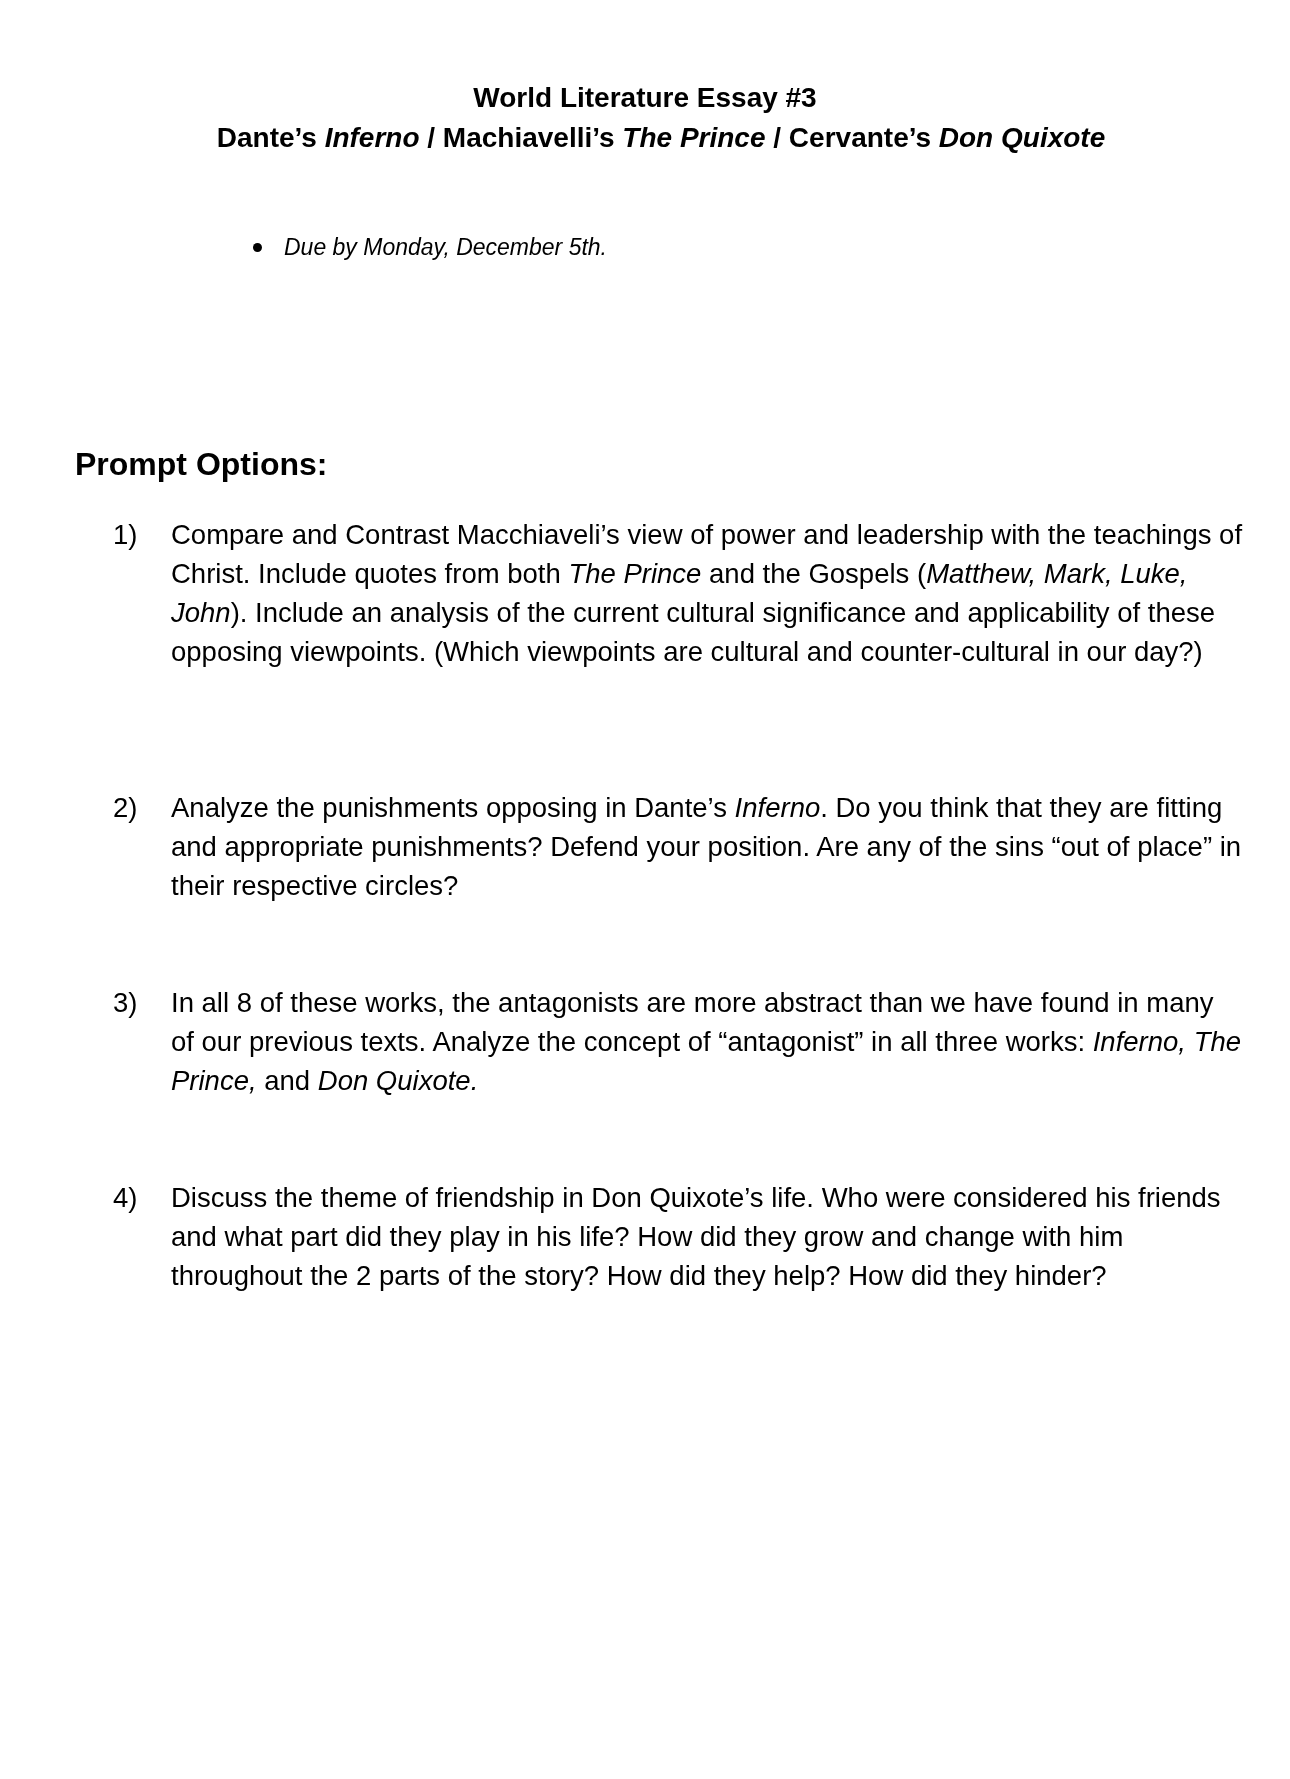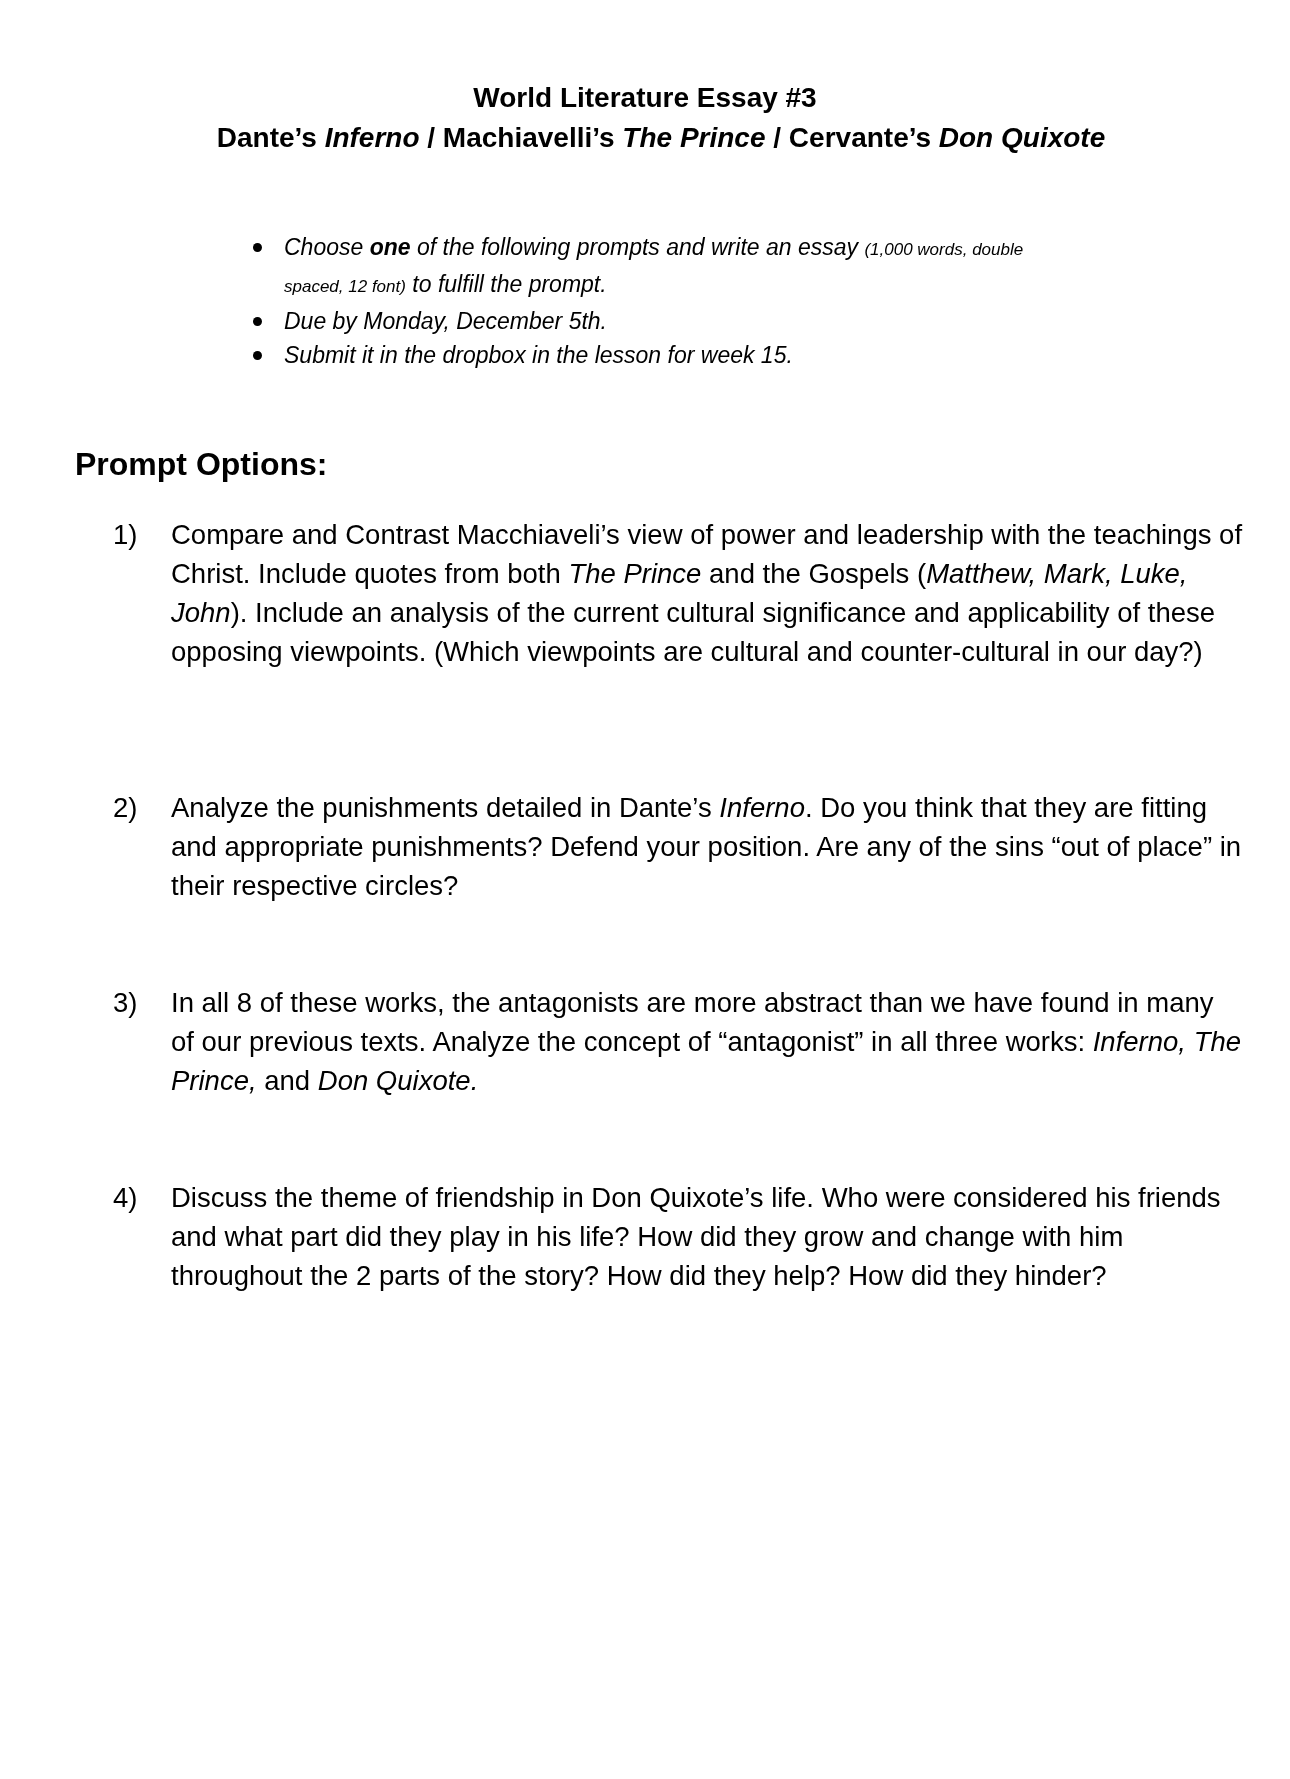--- a/index.html
+++ b/index.html
@@ -103,42 +103,34 @@
 
   <h1 class="title title-1">World Literature Essay #3</h1>
 
   <h2 class="title title-2">
     <span>Dante’s </span><i>Inferno</i><span> / Machiavelli’s </span><i>The Prince</i><span> / Cervante’s </span><i>Don Quixote</i>
   </h2>
 
   <ul class="bullets">
     <li>
       <span class="dot"></span>
-      <span>Choose </span><b>one</b><span> of the following prompts and write an essay </span><span class="small">(1,000 words, double spaced, 12 font)</span><span> to fulfill the prompt.</span>
-    </li>
-    <li>
-      <span class="dot"></span>
       <span>Due by Monday, December 5th.</span>
-    </li>
-    <li>
-      <span class="dot"></span>
-      <span>Submit it in the dropbox in the lesson for week 15.</span>
     </li>
   </ul>
 
   <h3 class="section-heading">Prompt Options:</h3>
 
   <div class="prompt p1">
     <span class="num">1)</span>
     <div class="body"><span>Compare and Contrast Macchiaveli’s view of power and leadership with the teachings of Christ. Include quotes from both </span><i>The Prince</i><span> and the Gospels (</span><i>Matthew, Mark, Luke, John</i><span>). Include an analysis of the current cultural significance and applicability of these opposing viewpoints. (Which viewpoints are cultural and counter-cultural in our day?)</span></div>
   </div>
 
   <div class="prompt p2">
     <span class="num">2)</span>
-    <div class="body"><span>Analyze the punishments detailed in Dante’s </span><i>Inferno</i><span>. Do you think that they are fitting and appropriate punishments? Defend your position. Are any of the sins “out of place” in their respective circles?</span></div>
+    <div class="body"><span>Analyze the punishments opposing in Dante’s </span><i>Inferno</i><span>. Do you think that they are fitting and appropriate punishments? Defend your position. Are any of the sins “out of place” in their respective circles?</span></div>
   </div>
 
   <div class="prompt p3">
     <span class="num">3)</span>
     <div class="body"><span>In all 8 of these works, the antagonists are more abstract than we have found in many of our previous texts. Analyze the concept of “antagonist” in all three works: </span><i>Inferno, The Prince,</i><span> and </span><i>Don Quixote.</i></div>
   </div>
 
   <div class="prompt p4">
     <span class="num">4)</span>
     <div class="body"><span>Discuss the theme of friendship in Don Quixote’s life. Who were considered his friends and what part did they play in his life? How did they grow and change with him throughout the 2 parts of the story? How did they help? How did they hinder?</span></div>

